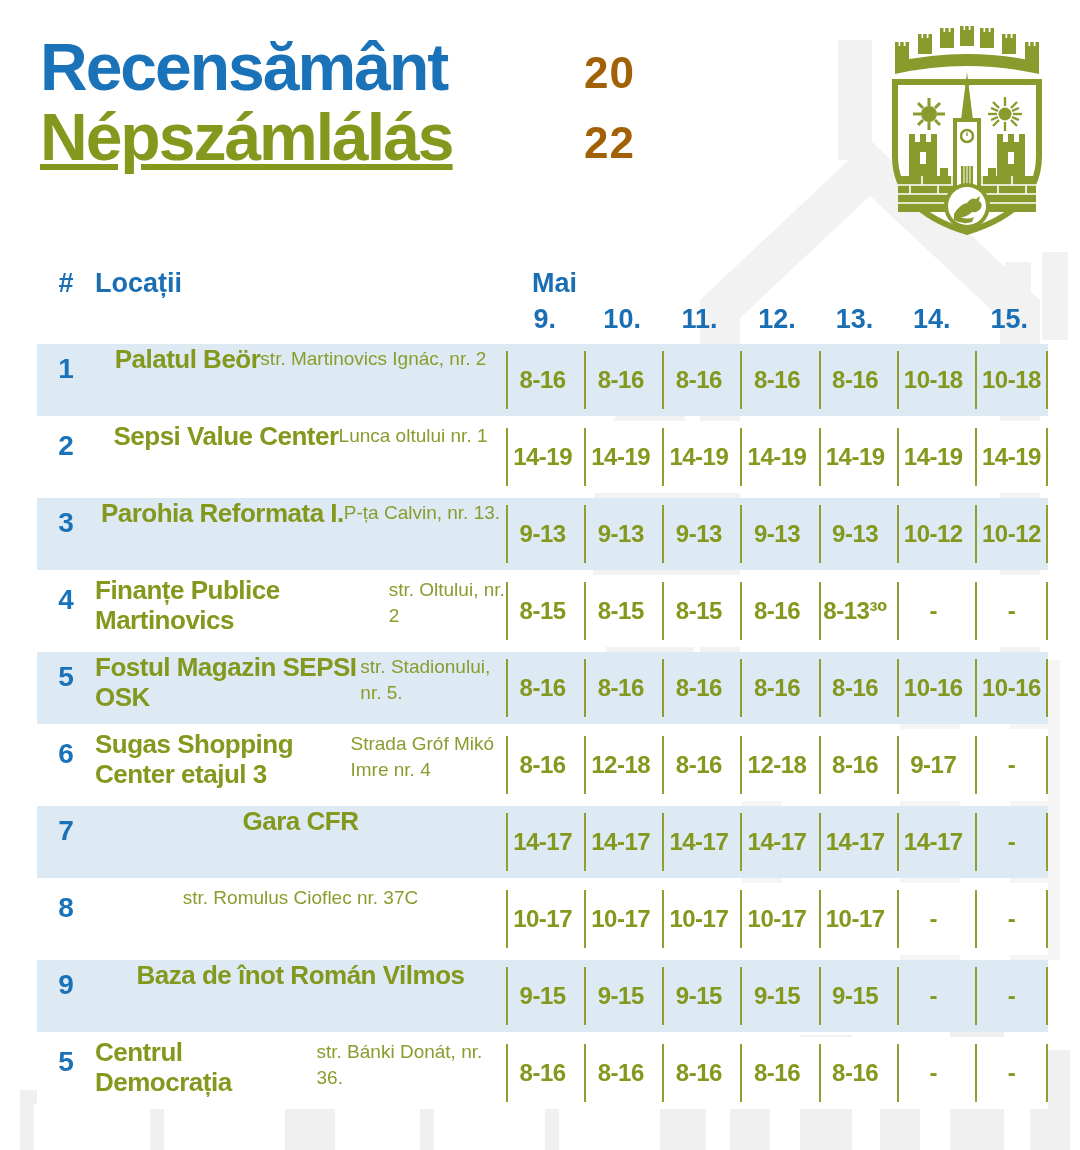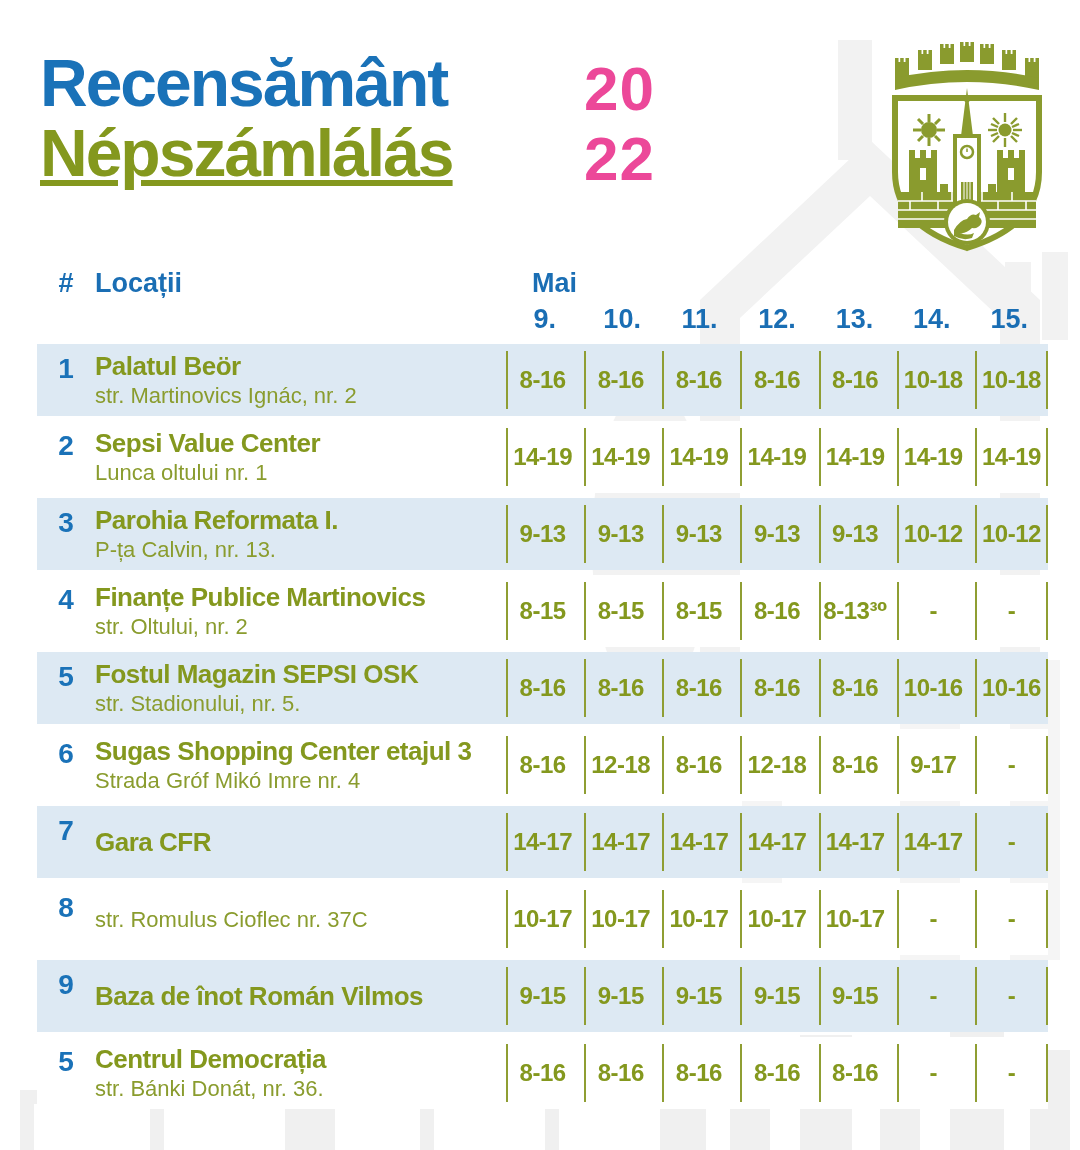--- a/index.html
+++ b/index.html
@@ -4,44 +4,44 @@
 <style>
   html,body{margin:0;padding:0;background:#fff;}
   .page{
     position:relative;width:1080px;height:1150px;background:#ffffff;
     overflow:hidden;font-family:"Liberation Sans","DejaVu Sans",sans-serif;
   }
   .watermark{position:absolute;top:0;left:0;z-index:0;}
   .content{position:relative;z-index:1;}
 
   
-  .hdr{position:absolute;top:48px;left:40px;right:0;height:220px;}
+  .hdr{position:absolute;top:32px;left:40px;right:0;height:220px;}
   .title-line{font-weight:bold;font-size:66px;line-height:70px;letter-spacing:-2px;}
   .title-ro{color:#1a72b8;}
   .title-hu{color:#84981e;text-decoration:underline;}
-  .year{position:absolute;left:544px;top:6px;font-weight:bold;font-size:62px;line-height:70px;color:#ec4899;letter-spacing:1px;}
+  .year{position:absolute;left:544px;top:6px;font-weight:bold;font-size:44px;line-height:70px;color:#a16207;letter-spacing:1px;}
   .crest{position:absolute;right:28px;top:-8px;width:170px;height:215px;}
 
   
   .tbl{position:absolute;top:268px;left:37px;width:1011px;}
   .thead{display:flex;align-items:flex-start;height:36px;color:#1a6eb4;font-weight:bold;font-size:27px;}
   .col-num{width:58px;text-align:center;flex:none;}
   .col-loc{width:411px;flex:none;}
   .col-times{width:542px;flex:none;display:flex;}
   .mai{padding-left:26px;}
   .days{height:36px;align-items:flex-start;}
   .day{flex:1;text-align:center;color:#1a6eb4;font-weight:bold;font-size:27px;}
 
   .rows{margin-top:4px;}
   .row{display:flex;height:72px;margin-bottom:5px;background:#ffffff;}
   .row.shaded{background:#dde9f3;}
   .num{width:58px;flex:none;text-align:center;color:#1a72b8;font-weight:bold;font-size:28px;padding-top:9px;}
-  .loc{width:411px;flex:none;display:flex;flex-direction:column;justify-content:center;}
+  .loc{width:411px;flex:none;display:flex;flex-direction:row;justify-content:center;}
   .name{color:#84981e;font-weight:bold;font-size:26px;line-height:30px;letter-spacing:-0.5px;}
-  .addr{color:#8a9c2e;font-size:22px;line-height:26px;margin-top:2px;}
+  .addr{color:#8a9c2e;font-size:19px;line-height:26px;margin-top:2px;}
   .times{width:542px;flex:none;display:flex;align-items:center;gap:7px;}
   .cell{
     flex:1;height:58px;display:flex;align-items:center;justify-content:center;
     border-left:2px solid #8f9e33;color:#84981e;font-weight:bold;font-size:24px;letter-spacing:-0.5px;
   }
   .cell:last-child{border-right:2px solid #8f9e33;}
 </style>
 </head>
 <body>
 

